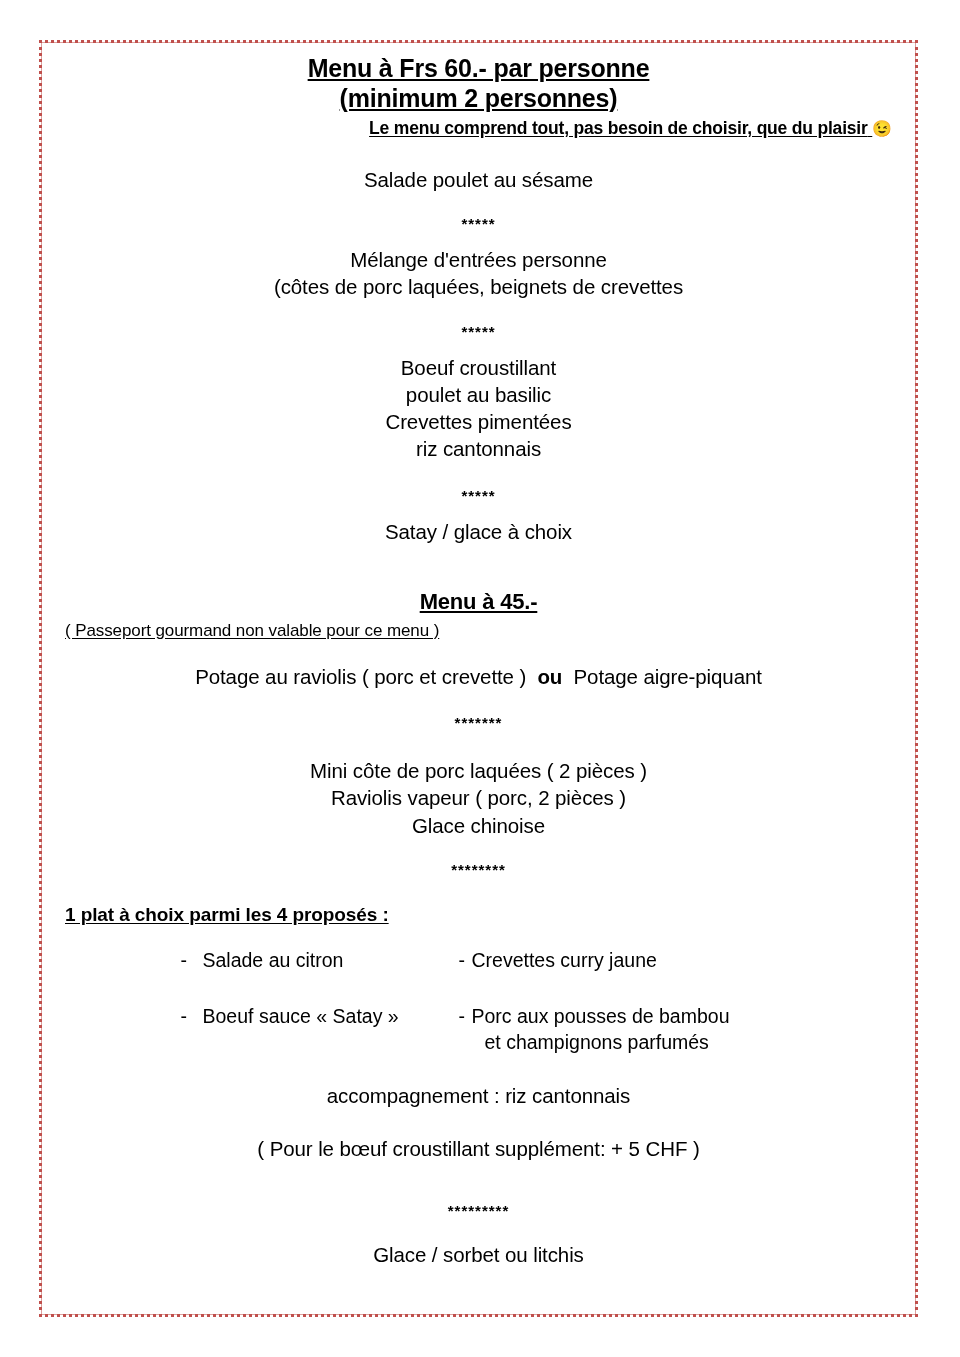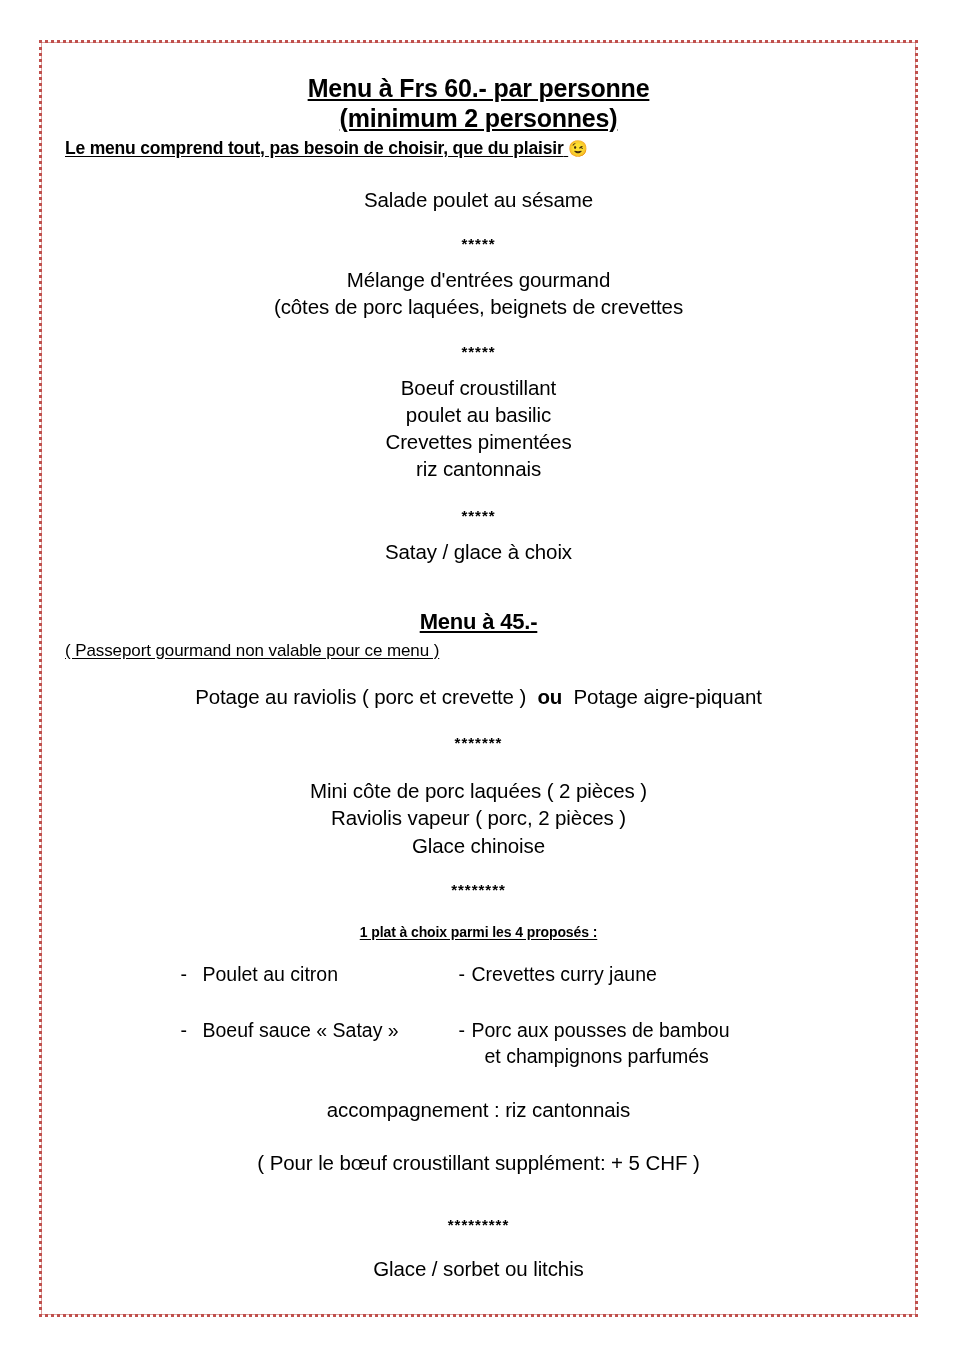--- a/index.html
+++ b/index.html
@@ -36,39 +36,39 @@
     content: "";
     position: absolute;
     left: -1px; top: -1px; right: -1px; bottom: -1px;
     border: 1px solid #c0504d;
     opacity: 0.55;
   }
 
   .content {
     position: absolute;
     left: 39px;
-    top: 52px;
+    top: 32px;
     width: 879px;
     height: 1277px;
     box-sizing: border-box;
     padding: 22px 26px 0 26px;
   }
 
   
   .hdr-line {
     text-align: center;
     font-weight: bold;
     font-size: 25px;
     line-height: 1.18;
     letter-spacing: -0.2px;
   }
   .hdr-line .u { text-decoration: underline; text-underline-offset: 2px; }
 
   .hdr-sub {
-    text-align: left;
+    text-align: right;
     font-weight: bold;
     font-size: 17.5px;
     line-height: 1.3;
     margin-top: 4px;
     letter-spacing: -0.2px;
   }
   .hdr-sub .u { text-decoration: underline; text-underline-offset: 2px; }
   .emoji { font-size: 16px; }
 
   .dish {
@@ -96,23 +96,23 @@
 
   .sec-note {
     text-align: left;
     font-size: 17px;
     text-decoration: underline;
     text-underline-offset: 2px;
     letter-spacing: -0.1px;
   }
 
   .choice-title {
-    text-align: center;
-    font-weight: bold;
-    font-size: 14px;
+    text-align: left;
+    font-weight: bold;
+    font-size: 19px;
     text-decoration: underline;
     text-underline-offset: 2px;
     letter-spacing: -0.1px;
   }
 
   .bold { font-weight: bold; text-align: center; }
 
   
   .choice-rows { margin: 0 auto; width: 640px; }
   .choice-row {
@@ -169,21 +169,21 @@
 
     <div class="sp-26"></div>
 
     <div class="dish">Salade poulet au sésame</div>
 
     <div class="sp-22"></div>
     <div class="stars">*****</div>
     <div class="sp-14"></div>
 
     <div class="dish group">
-      <div>Mélange d'entrées gourmand</div>
+      <div>Mélange d'entrées personne</div>
       <div>(côtes de porc laquées, beignets de crevettes</div>
     </div>
 
     <div class="sp-22"></div>
     <div class="stars">*****</div>
     <div class="sp-14"></div>
 
     <div class="dish group">
       <div>Boeuf croustillant</div>
       <div>poulet au basilic</div>
@@ -229,21 +229,21 @@
 
     <div class="choice-title">1 plat à choix parmi les 4 proposés :</div>
 
     <div class="sp-22"></div>
 
     <div class="choice-rows">
 
       <div class="choice-row">
         <div class="col-left">
           <span class="dash">-</span>
-          <span>Poulet au citron</span>
+          <span>Salade au citron</span>
         </div>
         <div class="col-right">
           <span class="dash-tight">-</span>
           <span class="cr-text">Crevettes curry jaune</span>
         </div>
       </div>
 
       <div class="sp-30"></div>
 
       <div class="choice-row">

